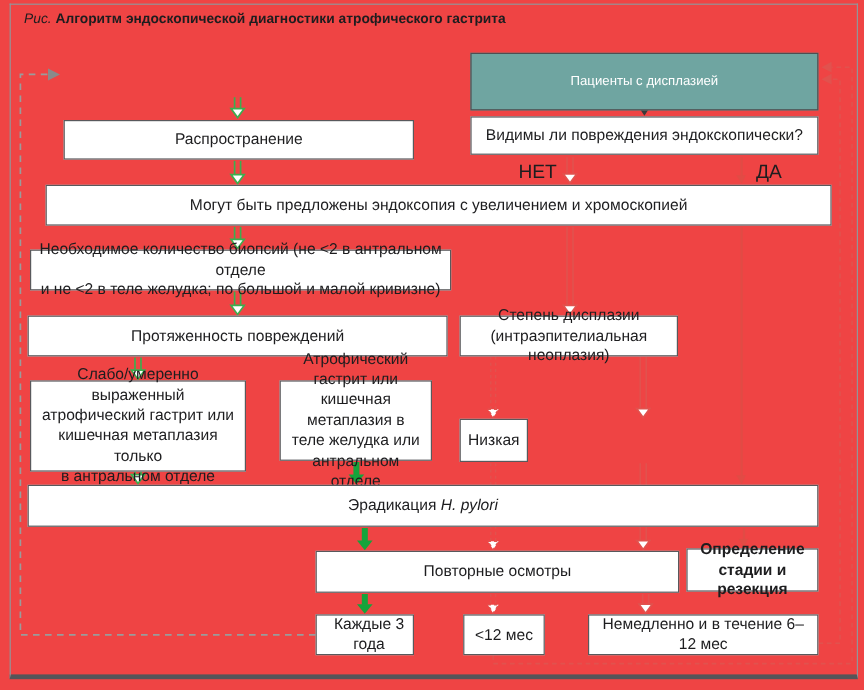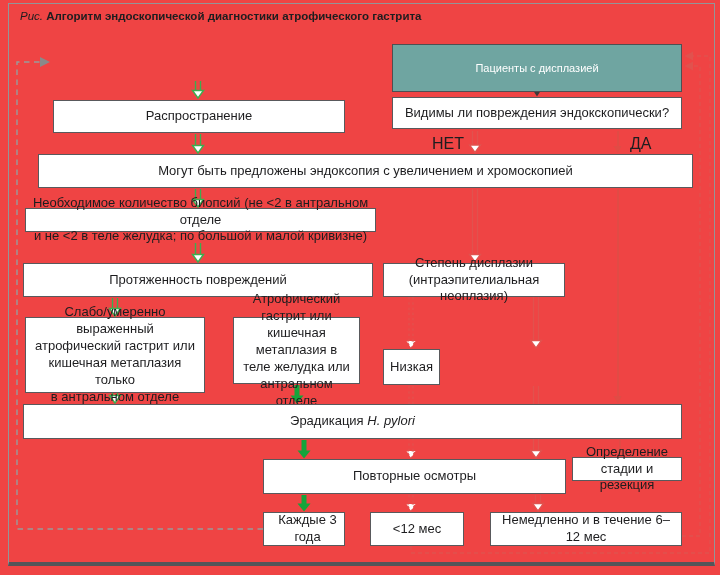--- a/index.html
+++ b/index.html
@@ -165,21 +165,21 @@
 
 
   <div class="node teal" style="left:392px;top:44px;width:290px;height:48px;">Пациенты с дисплазией</div>
 
   <div class="node" style="left:392px;top:97px;width:290px;height:32px;">Видимы ли повреждения эндокскопически?</div>
 
   <div class="node" style="left:53px;top:100px;width:292px;height:33px;">Распространение</div>
 
   <div class="node" style="left:38px;top:154px;width:655px;height:34px;">Могут быть предложены эндоксопия с увеличением и хромоскопией</div>
 
-  <div class="node" style="left:25px;top:208px;width:351px;height:24px;">Необходимое количество биопсий (не &lt;2 в антральном отделе
+  <div class="node" style="left:25px;top:208px;width:351px;height:34px;">Необходимое количество биопсий (не &lt;2 в антральном отделе
 и не &lt;2 в теле желудка; по большой и малой кривизне)</div>
 
   <div class="node" style="left:23px;top:263px;width:350px;height:34px;">Протяженность повреждений</div>
 
   <div class="node" style="left:25px;top:317px;width:180px;height:76px;">Слабо/умеренно выраженный
 атрофический гастрит или
 кишечная метаплазия только
 в антральном отделе</div>
 
   <div class="node" style="left:233px;top:317px;width:127px;height:67px;">Атрофический гастрит или
@@ -192,25 +192,25 @@
 
   <div class="node" style="left:383px;top:349px;width:57px;height:36px;">Низкая</div>
 
 
   <div class="node" style="left:23px;top:404px;width:659px;height:35px;">
     <span><span>Эрадикация </span><span class="eradic-italic">H. pylori</span></span>
   </div>
 
   <div class="node" style="left:263px;top:459px;width:303px;height:35px;">Повторные осмотры</div>
 
-  <div class="node" style="left:572px;top:457px;width:110px;height:24px;">Определение
+  <div class="node" style="left:572px;top:457px;width:110px;height:36px;font-weight:bold;">Определение
 стадии и резекция</div>
 
   <div class="node" style="left:263px;top:512px;width:82px;height:34px;padding-left:11px;">Каждые 3 года</div>
 
-  <div class="node" style="left:370px;top:512px;width:94px;height:34px;">&lt;12 мес</div>
+  <div class="node" style="left:386px;top:512px;width:68px;height:34px;">&lt;12 мес</div>
 
   <div class="node" style="left:490px;top:512px;width:192px;height:34px;">Немедленно и в течение 6–12 мес</div>
 
   <div class="edge-label" style="left:416px;top:135px;width:48px;text-align:right;">НЕТ</div>
   <div class="edge-label" style="left:630px;top:135px;width:40px;text-align:left;">ДА</div>
 
 </div>
 
 </body></html>

